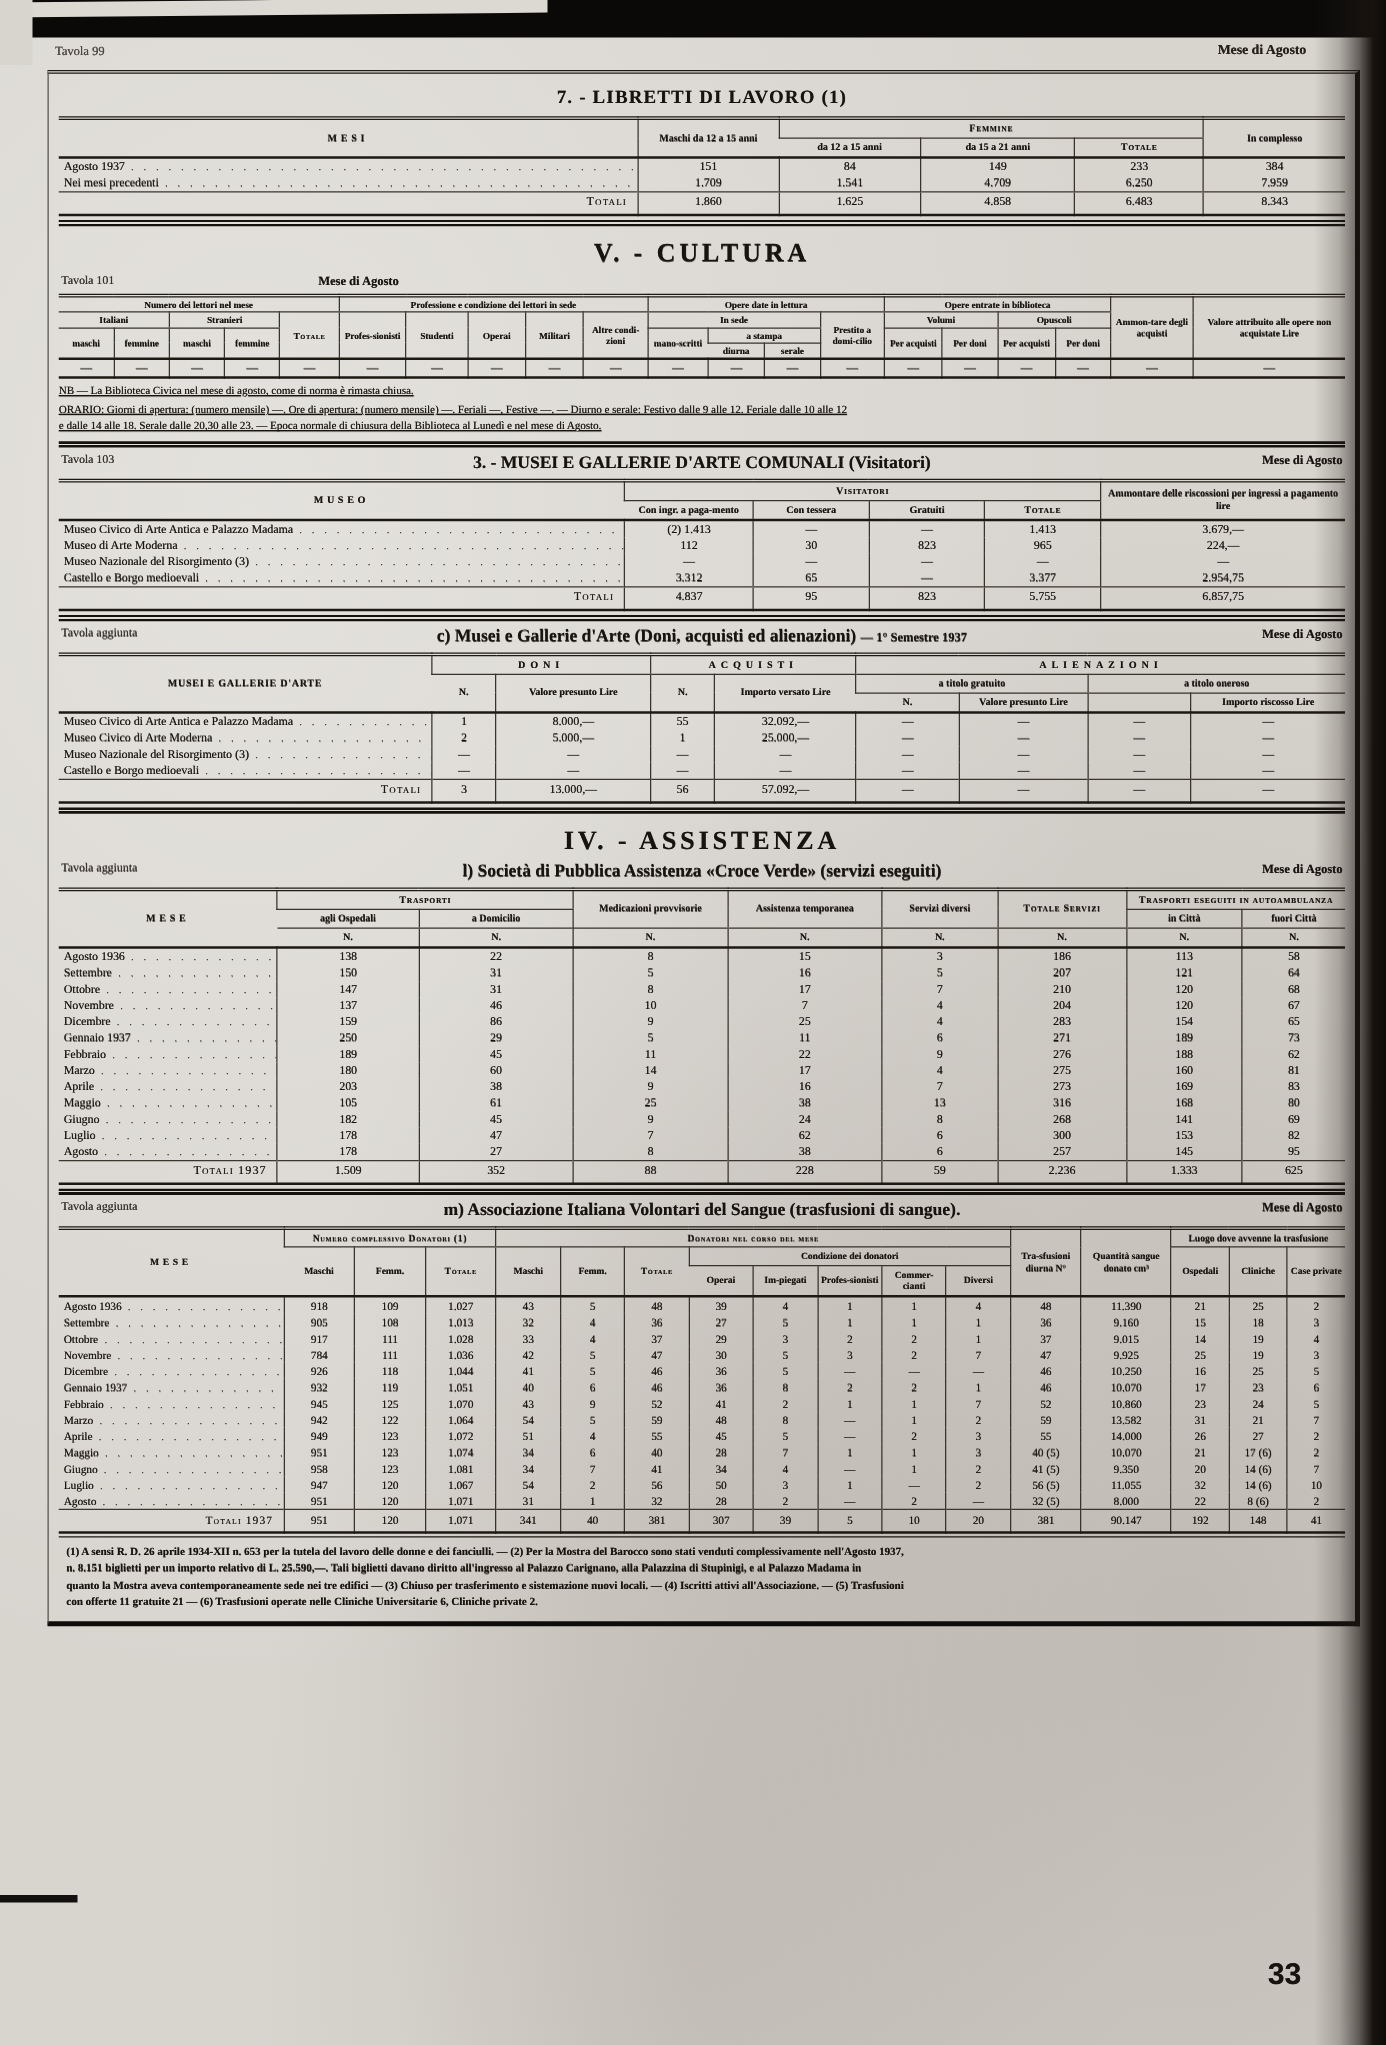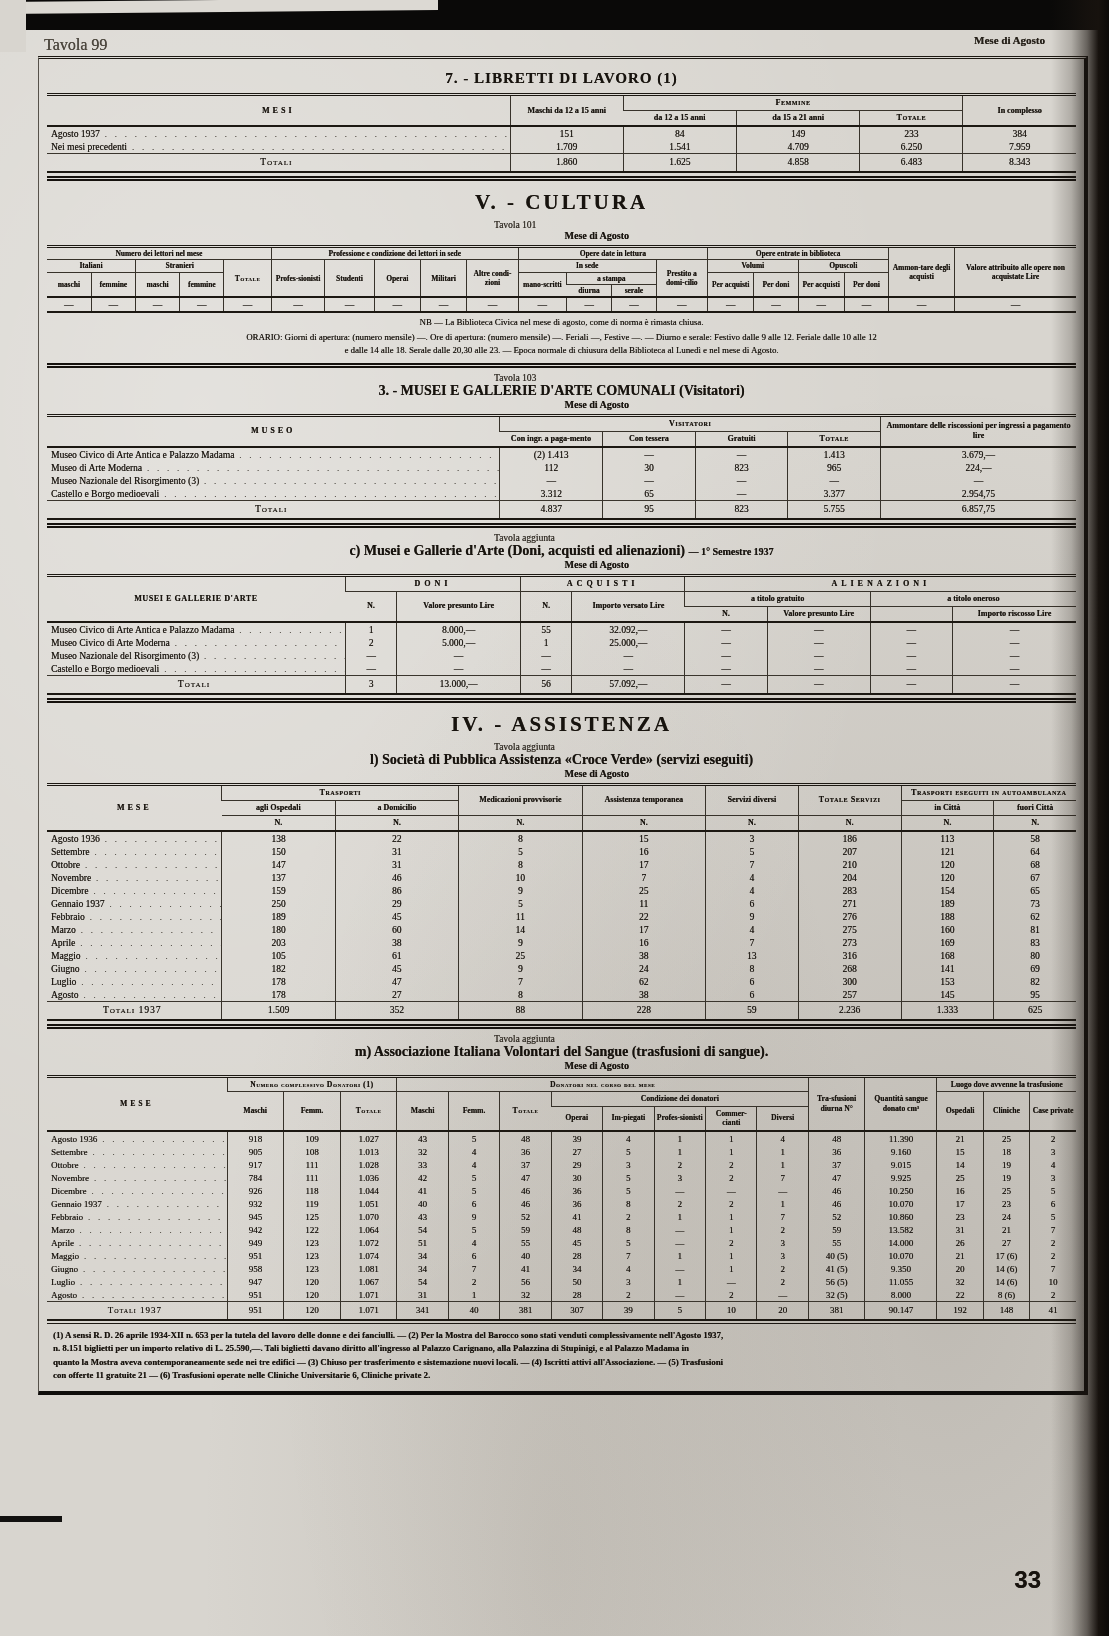--- a/index.html
+++ b/index.html
@@ -11,52 +11,52 @@
       radial-gradient(ellipse at 50% 95%, rgba(120,110,95,.15), transparent 45%),
       #d8d5cf;
     font-family:"Liberation Serif","DejaVu Serif",serif;color:#17130e;}
   .inkline{text-shadow:.2px .2px .4px rgba(25,18,10,.7);}
   .topbar{position:absolute;top:0;left:0;right:0;height:30px;background:#0a0908;z-index:4;}
   .notch{position:absolute;top:0;left:0;width:438px;height:12px;background:#dcd9d3;transform:skewY(-.5deg);z-index:5;}
   .corner{position:absolute;top:0;left:0;width:26px;height:52px;background:#d8d5cf;z-index:5;}
   .edge{position:absolute;top:0;right:0;width:58px;height:100%;z-index:6;pointer-events:none;
     background:linear-gradient(to right, rgba(30,25,20,0) 0%, rgba(35,29,22,.22) 35%, rgba(28,22,17,.6) 62%, #17120e 82%, #0c0a08 100%);}
   .mark-bl{position:absolute;left:0;top:1516px;width:62px;height:6px;background:#121110;z-index:3;}
-  .margin-top-left{position:absolute;top:36px;left:44px;font-size:16px;color:#4d483f;z-index:2;}
+  .margin-top-left{position:absolute;top:36px;left:44px;font-size:10px;color:#4d483f;z-index:2;}
   .margin-top-right{position:absolute;top:34px;right:64px;font-size:11px;font-weight:bold;color:#241f18;z-index:2;}
   .pagenum{position:absolute;right:68px;bottom:42px;font-size:24px;font-weight:bold;font-family:"Liberation Sans","DejaVu Sans",sans-serif;}
   .frame{position:absolute;left:38px;top:56px;width:1050px;z-index:2;
     border-left:1px solid #56514a;border-right:4px solid #0f0d0b;border-top:3px double #1c1812;border-bottom:4px solid #0f0d0b;
     padding:2px 8px 0 8px;}
   .bightitle{text-align:center;font-size:15px;font-weight:bold;letter-spacing:1px;margin:9px 0 6px;}
   .bighead{text-align:center;font-size:21px;font-weight:bold;letter-spacing:3px;margin:9px 0 5px;}
   .hr2{height:5px;margin:3px 0;background:linear-gradient(to bottom,#15110d 0,#15110d 2px,transparent 2px,transparent 3px,#15110d 3px,#15110d 5px);}
-  .trow{display:flex;align-items:center;margin:5px 2px 4px;flex-direction:column;}
+  .trow{display:flex;align-items:flex-start;margin:5px 2px 4px;}
   .trow .tav{width:135px;font-size:9.5px;color:#332e27;}
   .trow .tt{flex:1;text-align:center;font-size:14px;font-weight:bold;}
   .trow .tt .sub{font-size:10px;font-weight:bold;}
   .trow .ms{width:135px;text-align:right;font-size:10px;font-weight:bold;}
   table.tbl{width:100%;border-collapse:collapse;table-layout:fixed;border-top:3px double #1c1812;border-bottom:2px solid #1c1812;margin-bottom:2px;}
   .tbl thead{border-bottom:2px solid #1c1812;}
   .tbl th{font-weight:bold;font-size:8px;line-height:1.25;text-align:center;vertical-align:middle;padding:2px 1px;
     border-left:1px solid #37322a;border-bottom:1px solid #37322a;}
   .tbl th:first-child{border-left:none;}
   .tbl td{font-size:9.5px;text-align:center;vertical-align:bottom;padding:2px 2px 1px;border-left:1px solid #37322a;}
   .tbl td:first-child{border-left:none;}
   .tbl td.lbl{text-align:left;padding-left:4px;white-space:nowrap;overflow:hidden;}
   .tbl .dots{letter-spacing:3px;color:#3a352d;font-size:8px;}
   tbody.totals td{border-top:1px solid #3a352d;padding:3px 2px 4px;}
-  tbody.totals td.lbl{text-align:center;padding-right:8px;font-variant:small-caps;letter-spacing:1px;}
+  tbody.totals td.lbl{text-align:right;padding-right:8px;font-variant:small-caps;letter-spacing:1px;}
   .sc{font-variant:small-caps;letter-spacing:.6px;font-size:8.6px;}
   .sp{letter-spacing:3px;}
   .spread{letter-spacing:4px;font-size:9px;}
   .tbl-bib th{font-size:7.4px;padding:1px 1px;}
   .tbl-sangue th{font-size:7.6px;}
   .tbl-sangue td{font-size:9px;}
-  .notes{font-size:8.8px;text-align:center;margin:3px 0 5px;line-height:1.5;}
+  .notes{font-size:8.8px;margin:3px 0 5px;line-height:1.5;text-decoration:underline;}
   .foot{border-top:1px solid #1c1812;margin-top:2px;padding:5px 6px 8px;font-size:8.8px;font-weight:bold;line-height:1.55;text-align:justify;}
 </style>
 </head>
 <body>
 
 <div class="page">
   <div class="topbar"></div>
   <div class="notch"></div>
   <div class="corner"></div>
   <div class="mark-bl"></div>

